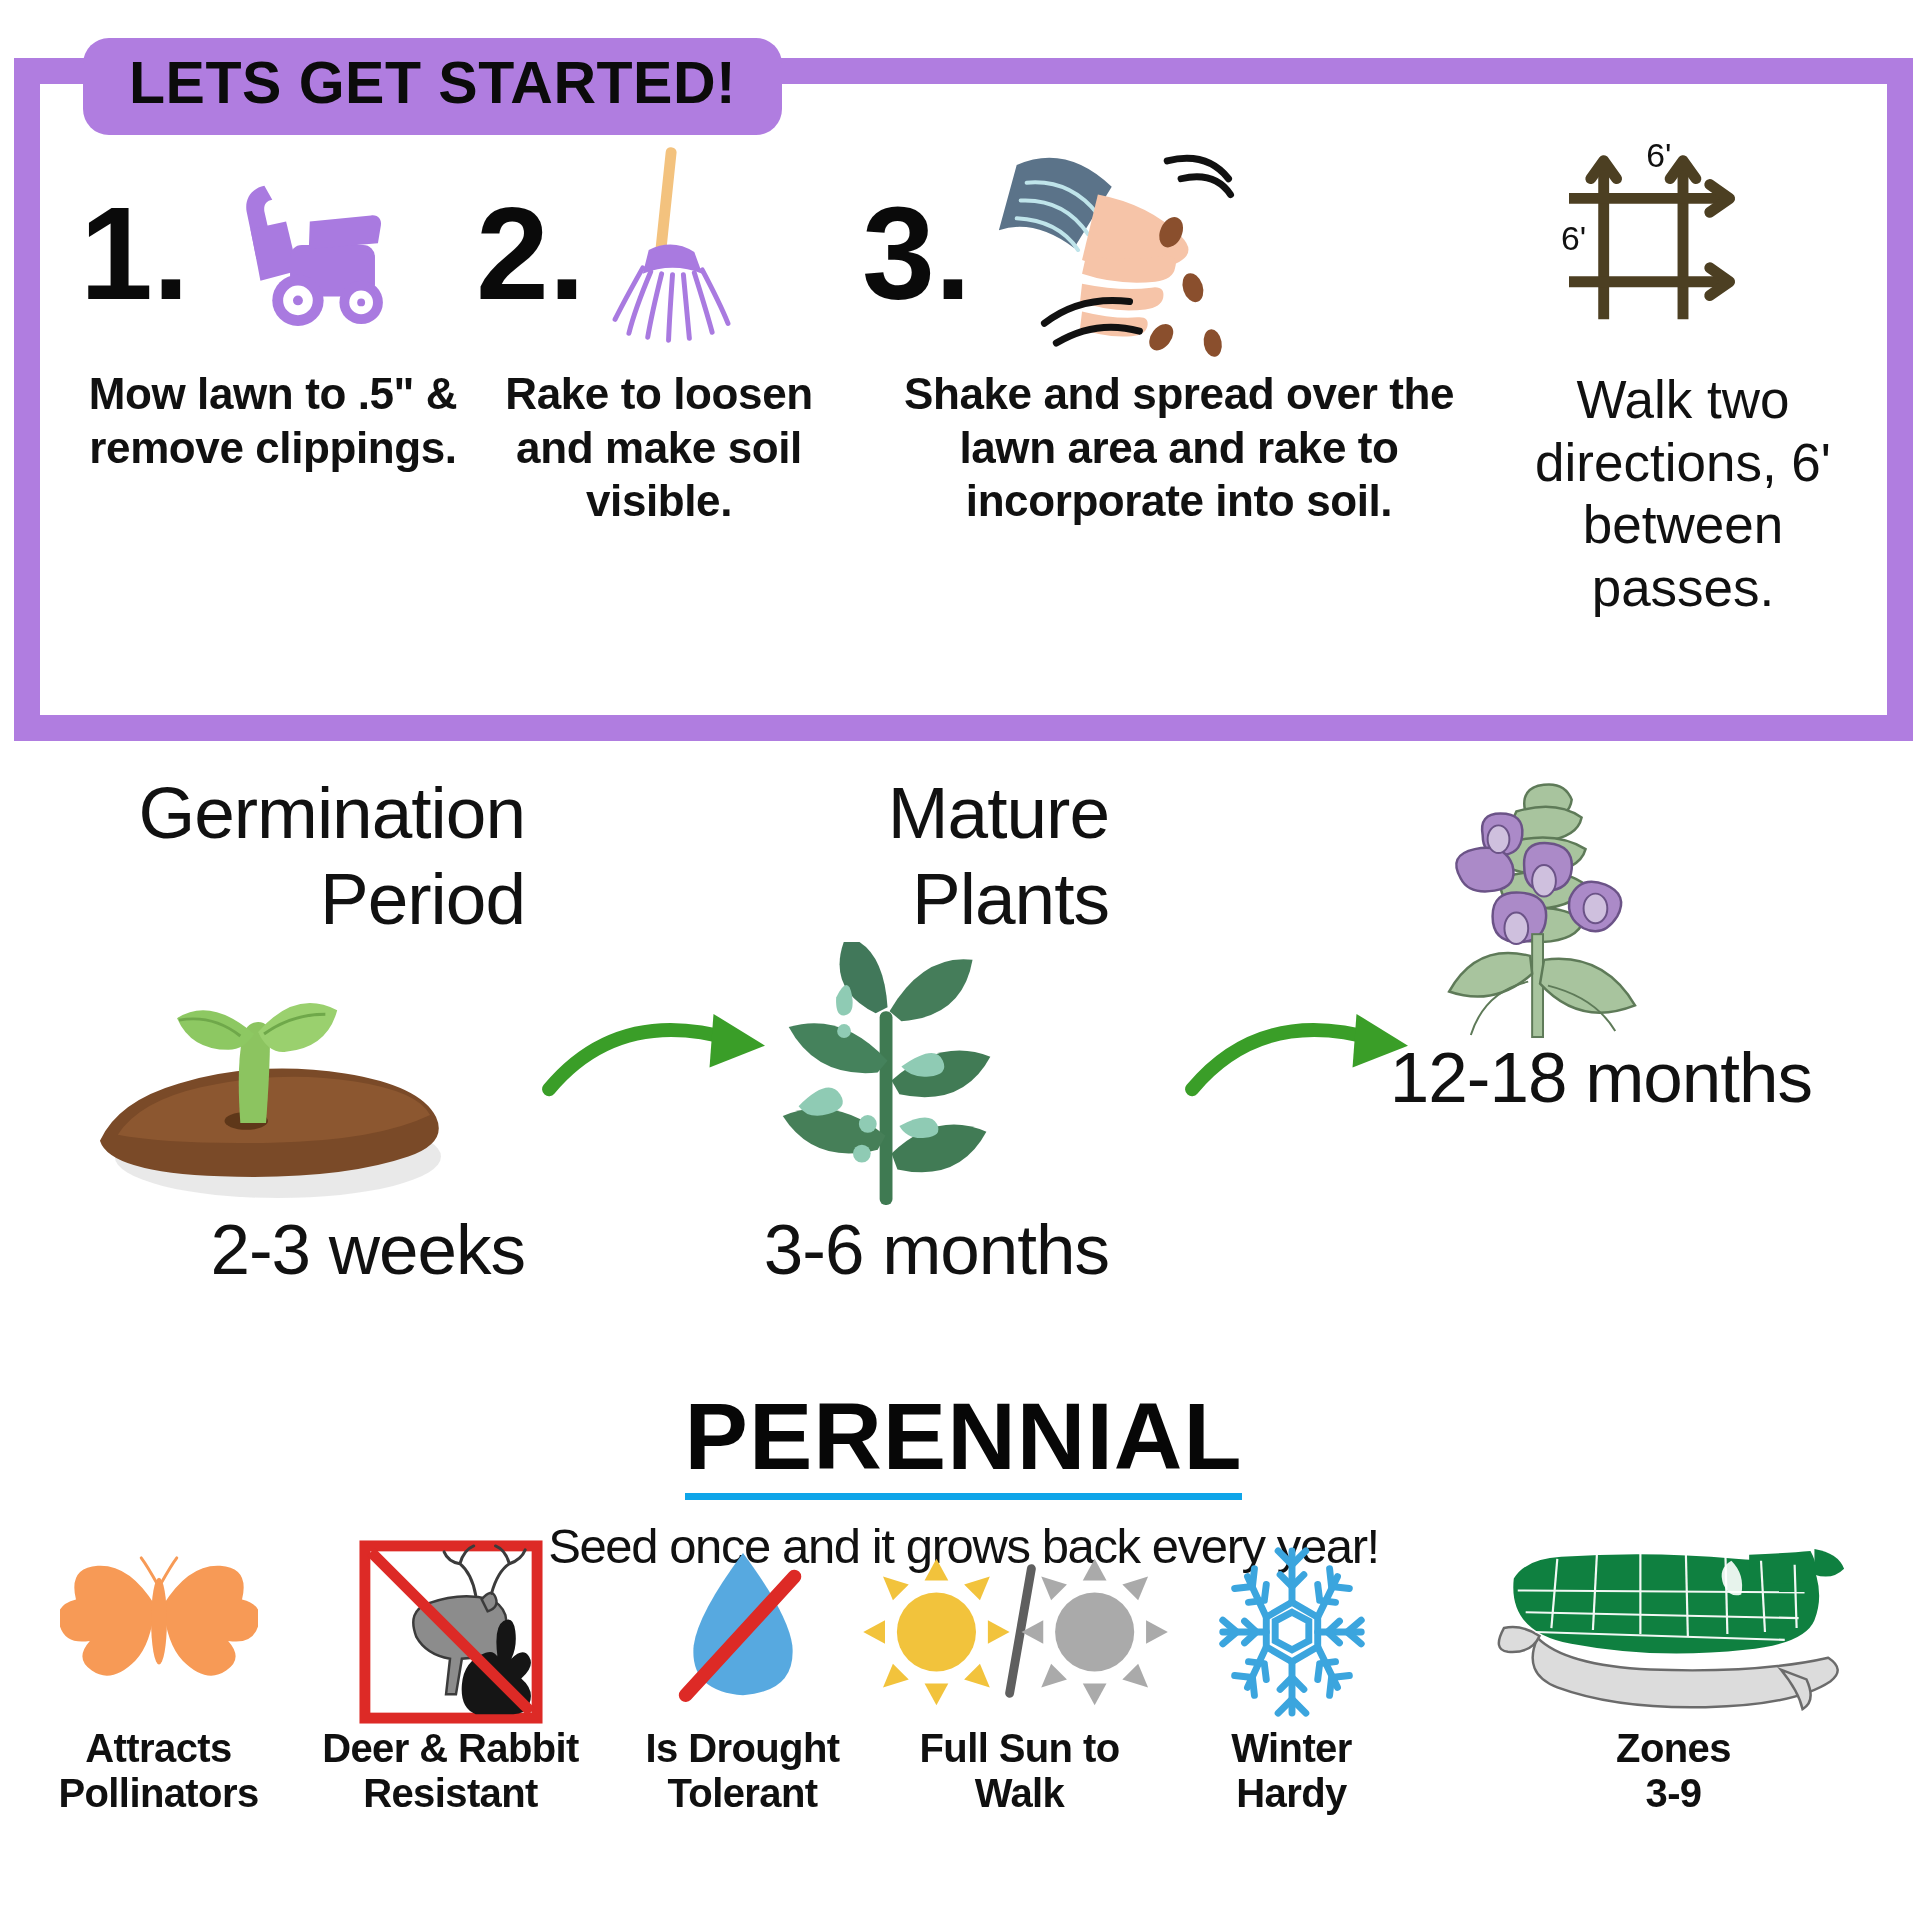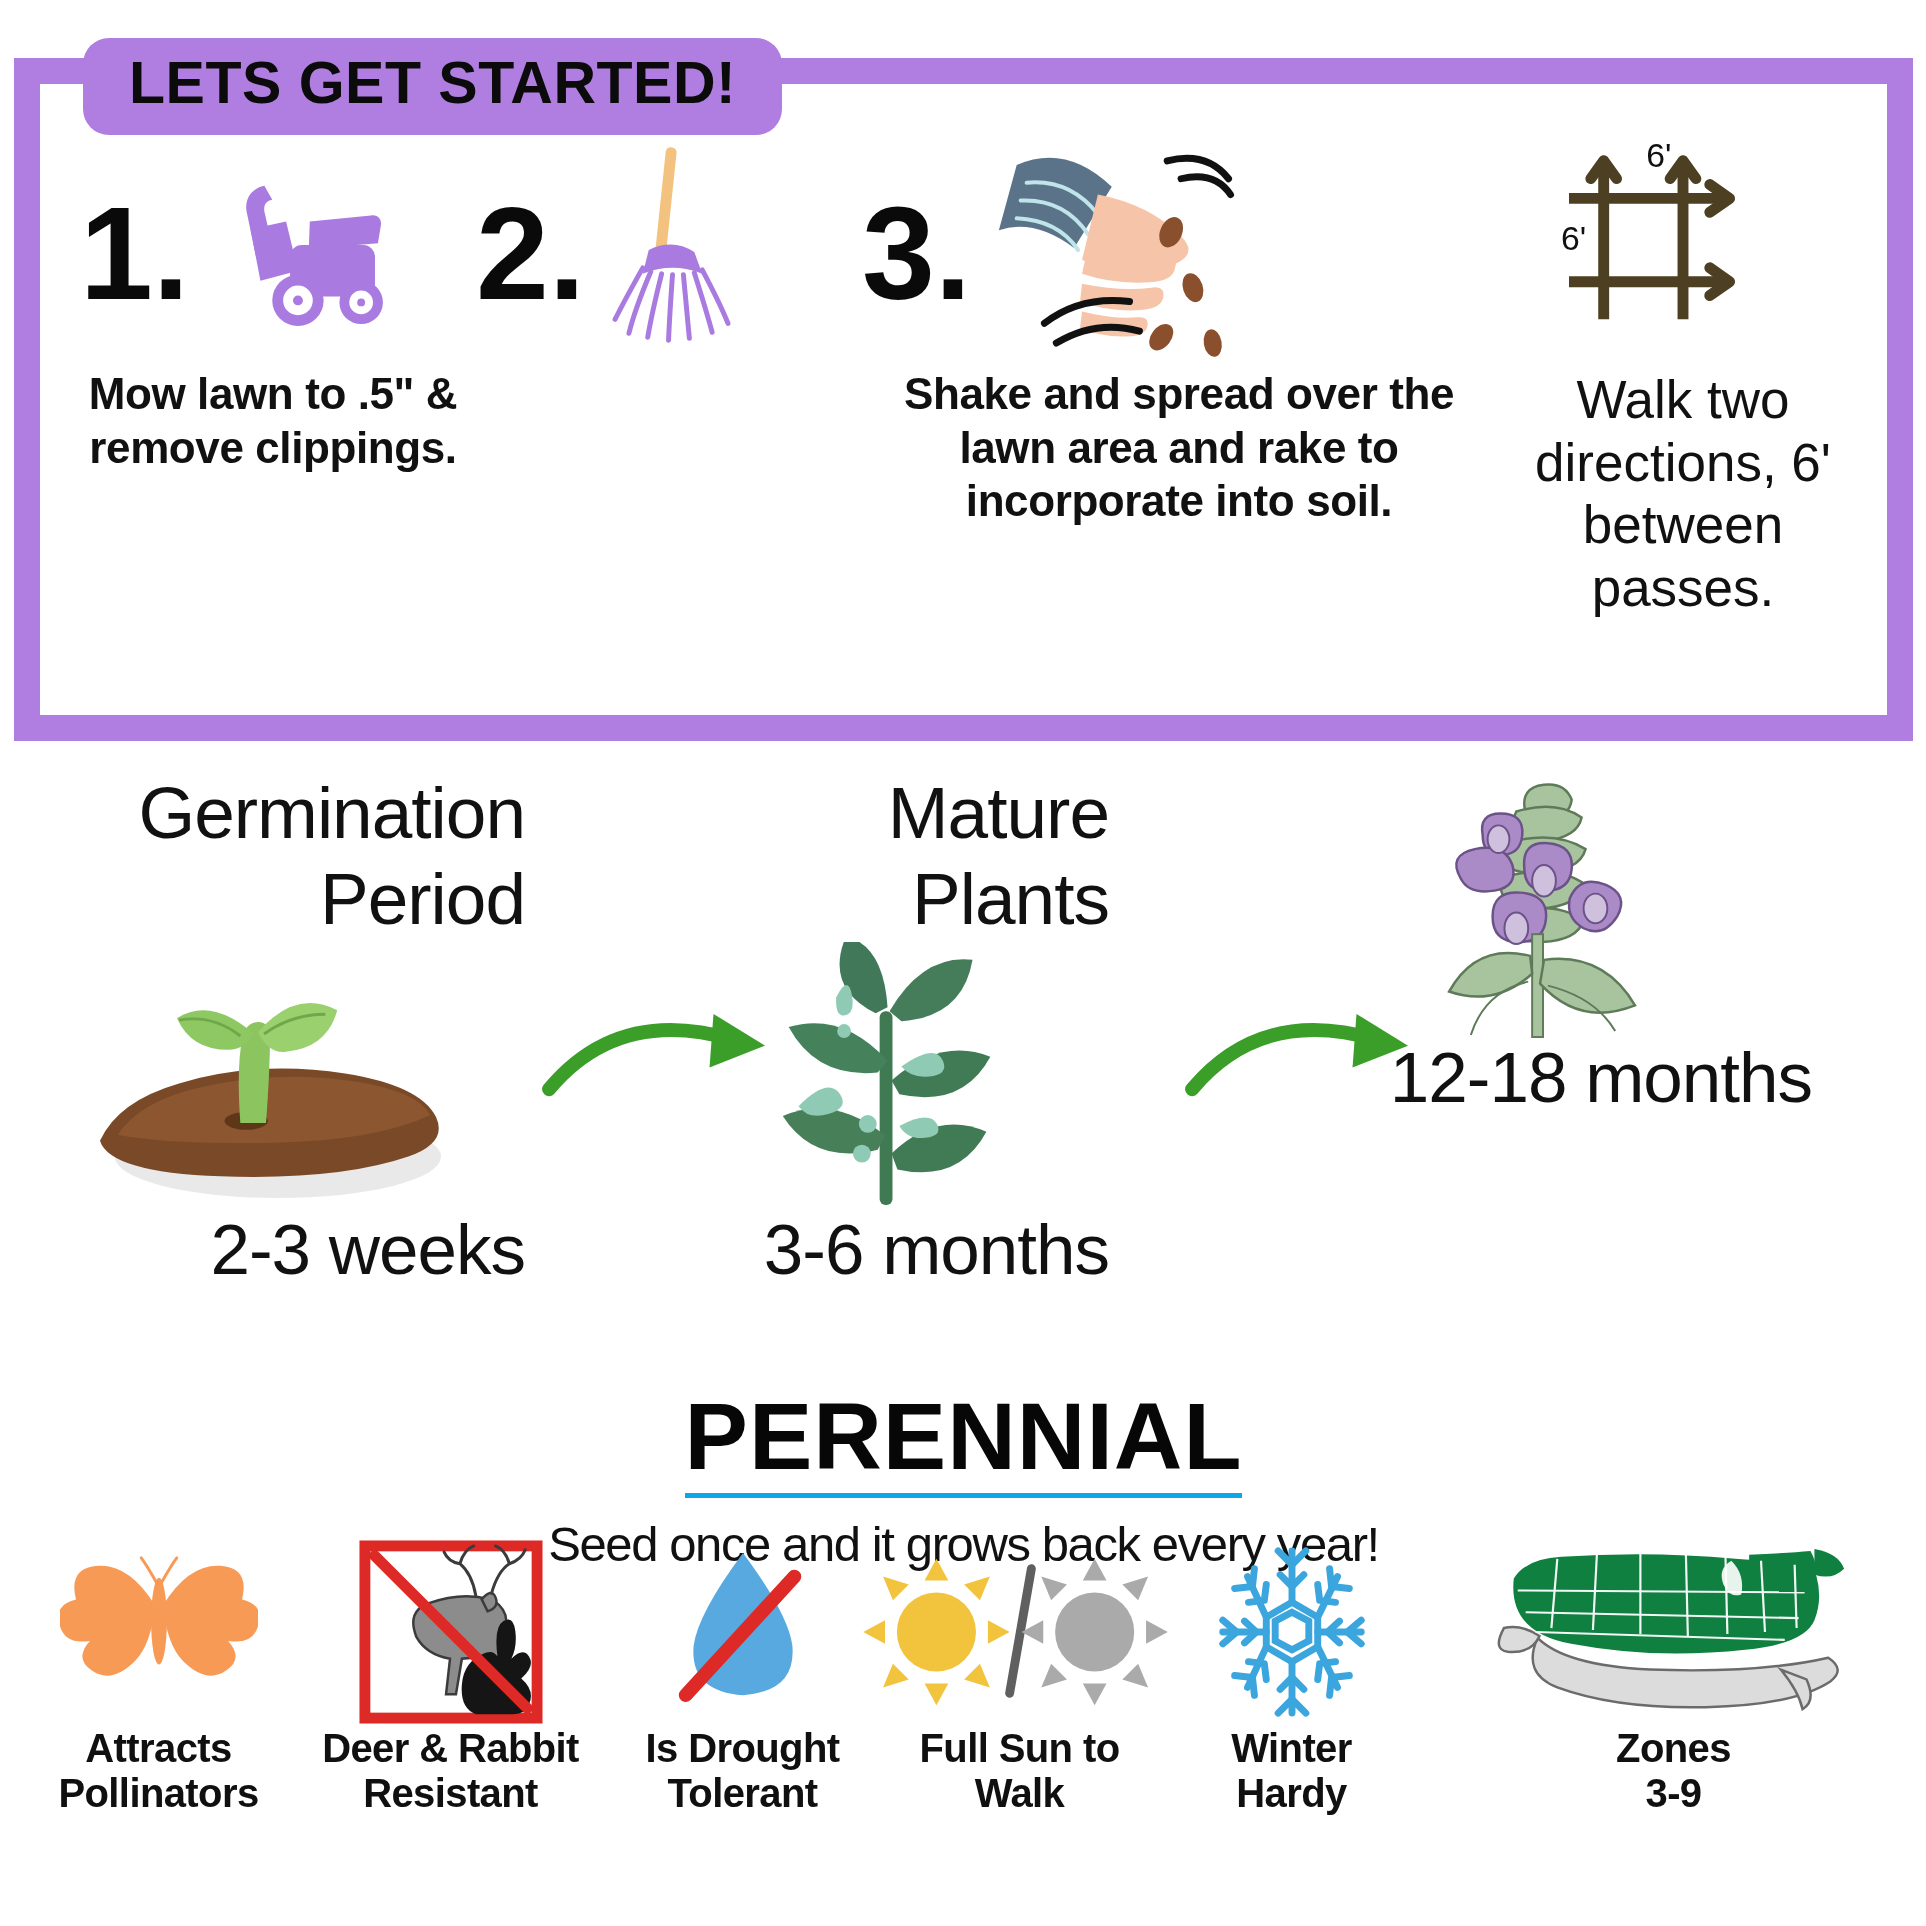--- a/index.html
+++ b/index.html
@@ -76,21 +76,21 @@
   .lc2 { left: 673px;  width: 436px; }
   .lc3 { left: 1277px; width: 535px; }
   .arrow-a { position: absolute; left: 535px; top: 248px; }
   .arrow-b { position: absolute; left: 1178px; top: 248px; }
 
   
   .perennial { position: relative; width: 1927px; text-align: center; margin-top: 10px; }
   .per-title {
     font-size: 95px; font-weight: 700; color: #070707;
     letter-spacing: 1px; display:inline-block;
-    border-bottom: 5px solid #0ea5e9; padding-bottom: 2px;
+    border-bottom: 7px solid #0ea5e9; padding-bottom: 2px;
     font-family: "Liberation Sans", sans-serif;
   }
   .per-sub {
     margin-top: 18px; font-size: 49px; color: #111; font-weight: 400;
     font-family: "Liberation Sans", sans-serif; letter-spacing: -1.4px;
   }
 
   
   .features { position: absolute; left: 0; top: 1508px; width: 1927px; height: 323px; }
   .feat { position: absolute; top: 0; text-align: center; }
@@ -154,20 +154,21 @@
                 <path d="M63 128 q-10 40 -14 64"></path>
                 <path d="M74 129 q-3 42 -4 66"></path>
                 <path d="M85 129 q4 42 6 64"></path>
                 <path d="M96 127 q12 38 18 60"></path>
                 <path d="M104 124 q18 34 26 54"></path>
                 <path d="M44 122 q-18 32 -28 52"></path>
               </g>
             </svg>
           </div>
         </div>
+        <div class="step-cap">Rake to loosen and make soil visible.</div>
       </div>
 
       <div class="step step3">
         <div class="step-head">
           <div class="step-num">3.</div>
           <div class="icon-slot" style="margin-left:16px;">
             <svg width="297" height="228" viewBox="0 0 300 230">
 
               <path d="M30 26 q50 -22 96 22 l-38 62 q-40 -30 -76 -18 z" fill="#5b7389"></path>
               <g stroke="#bfe4ea" stroke-width="4" fill="none" stroke-linecap="round">

